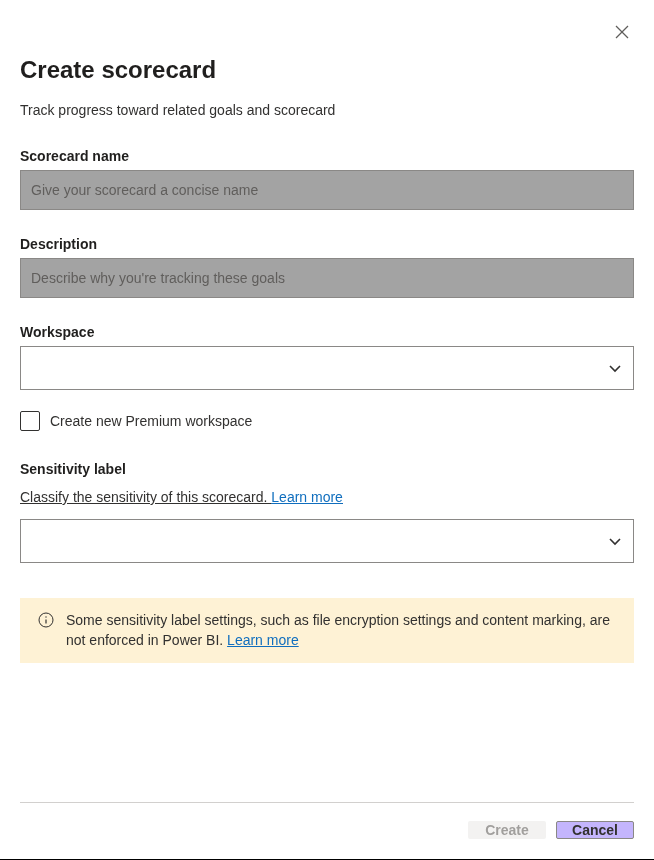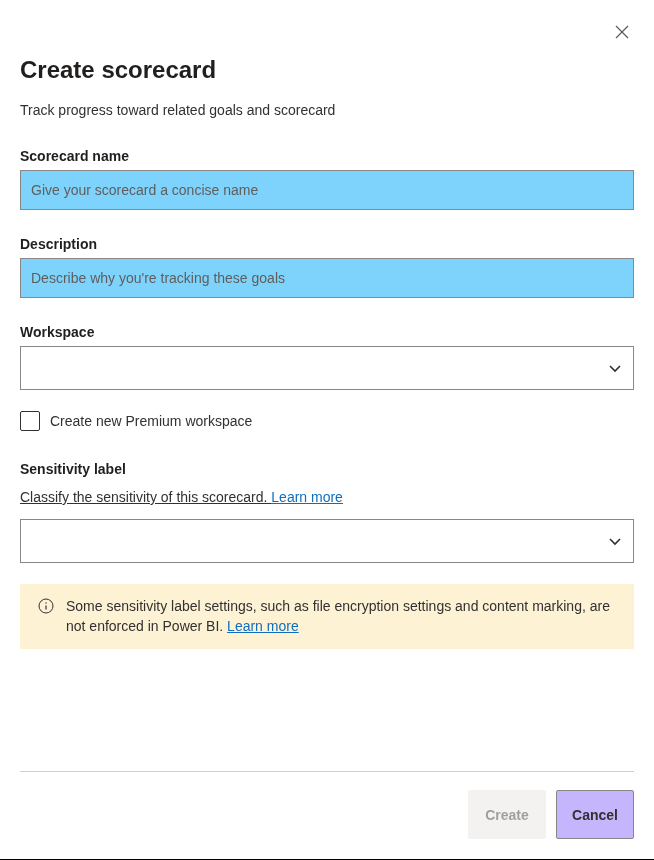--- a/index.html
+++ b/index.html
@@ -55,21 +55,21 @@
     }
     .text-input {
       width: 100%;
       height: 40px;
       border: 1px solid #8a8886;
       padding: 0 10px;
       font-size: 14px;
       font-family: inherit;
       color: #323130;
       margin-bottom: 26px;
-      background: #7dd3fc;
+      background: #a3a3a3;
     }
     .text-input::placeholder { color: #605e5c; }
     .select-wrap {
       position: relative;
       margin-bottom: 18px;
     }
     .select-input {
       width: 100%;
       height: 44px;
       border: 1px solid #8a8886;
@@ -118,20 +118,21 @@
       text-decoration: underline;
       cursor: pointer;
     }
     .info-box {
       background: #fef2d5;
       border-left: 4px solid #fef2d5;
       padding: 12px 14px;
       display: flex;
       gap: 12px;
       align-items: flex-start;
+      margin-top: 14px;
       font-size: 14px;
       line-height: 1.45;
       color: #323130;
     }
     .info-icon {
       flex-shrink: 0;
       display: flex;
       margin-top: 2px;
     }
     .info-icon svg { width: 16px; height: 16px; }
@@ -139,21 +140,21 @@
     .spacer { flex: 1; }
     .footer {
       border-top: 1px solid #d2d0ce;
       padding-top: 18px;
       display: flex;
       justify-content: flex-end;
       gap: 10px;
     }
     .btn {
       min-width: 78px;
-      height: 49px;
+      height: 18px;
       font-size: 14px;
       font-family: inherit;
       font-weight: 600;
       border-radius: 2px;
       cursor: pointer;
     }
     .btn-primary {
       background: #f3f2f1;
       border: none;
       color: #a19f9d;

